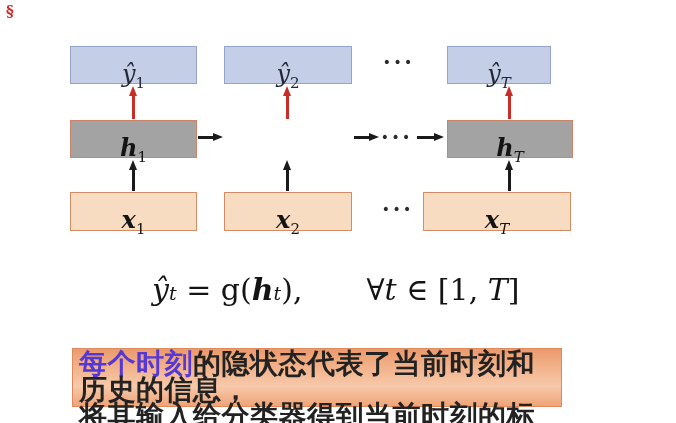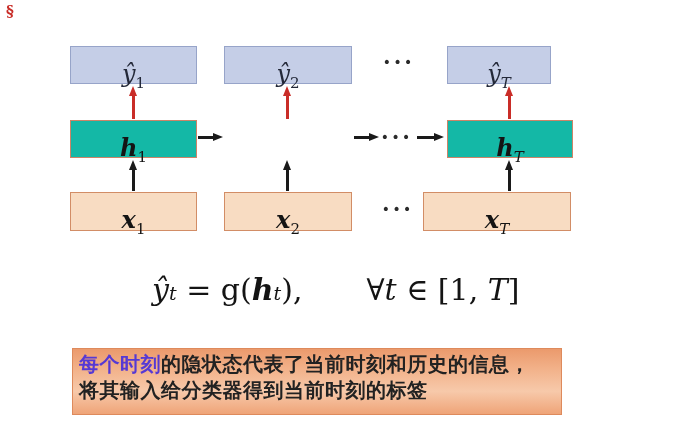--- a/index.html
+++ b/index.html
@@ -13,21 +13,21 @@
     position:absolute; left:6px; top:2px; font-size:15px; font-weight:bold;
     font-family:"DejaVu Serif",serif; color:var(--red-arrow,#c92d28);
   }
 
   
   .box {
     position:absolute; box-sizing:border-box; display:flex;
     align-items:center; justify-content:center;
   }
   .ybox { background:var(--y-box-fill,#c5cee7); border:1px solid var(--y-box-border,#97a4c9); }
-  .hbox { background:#14b8a6; border:1.5px solid var(--h-box-border,#cd8468); }
+  .hbox { background:#a3a3a3; border:1.5px solid var(--h-box-border,#cd8468); }
   .xbox { background:var(--x-box-fill,#f8dcc2); border:1.5px solid var(--x-box-border,#d28d66); }
 
   .lbl { font-family:"DejaVu Serif",serif; font-size:24px; color:#141414; line-height:1;margin-top:22px; }
   .ybox .lbl { color:#232838; }
   .lbl sub { font-size:15px; font-style:normal; font-weight:normal; }
   .it  { font-style:italic; }
   .bi  { font-style:italic; font-weight:bold; }
   .subit { font-style:italic !important; }
 
   
@@ -62,29 +62,29 @@
   
   .formula {
     position:absolute; left:152px; top:272px; display:flex; align-items:baseline;
     font-family:"DejaVu Serif",serif; font-size:30px; color:#141414; white-space:pre;
   }
   .formula sub { font-size:19px; }
   .fgap { display:inline-block; width:64px; }
 
   
   .note {
-    position:absolute; left:72px; top:348px; width:490px; height:67px; box-sizing:border-box;
+    position:absolute; left:72px; top:348px; width:490px; height:59px; box-sizing:border-box;
     background:linear-gradient(180deg,
       var(--note-bg-top,#eb9a6c) 0%,
       #f2b189 30%,
       var(--note-bg-mid,#f7c9aa) 65%,
       var(--note-bg-bottom,#efa478) 100%);
     border:1px solid #de8a5c;
     padding:2px 0 0 6px;
-    font-size:20px; line-height:26px; font-weight:600;
+    font-size:28px; line-height:26px; font-weight:600;
     color:var(--note-text,#222222);
     letter-spacing:0.5px;
   }
   .note .hl { color:var(--note-highlight-text,#5639d4); }
 </style>
 </head>
 <body>
 
 <div class="stage">
 

